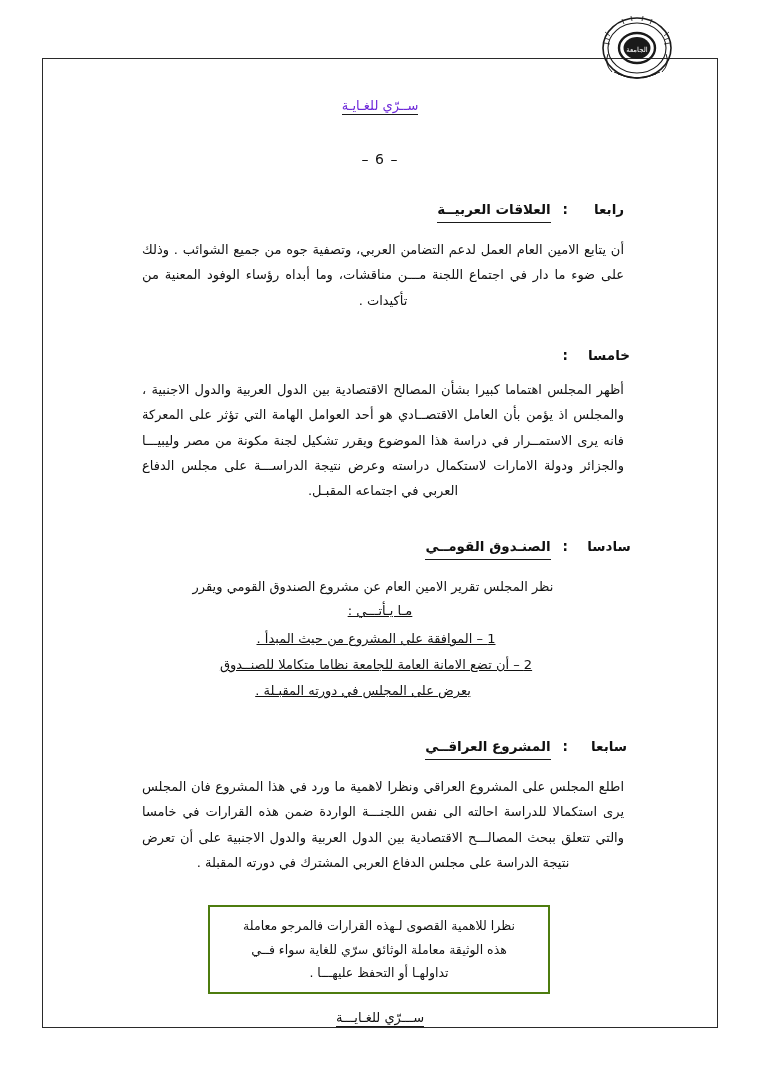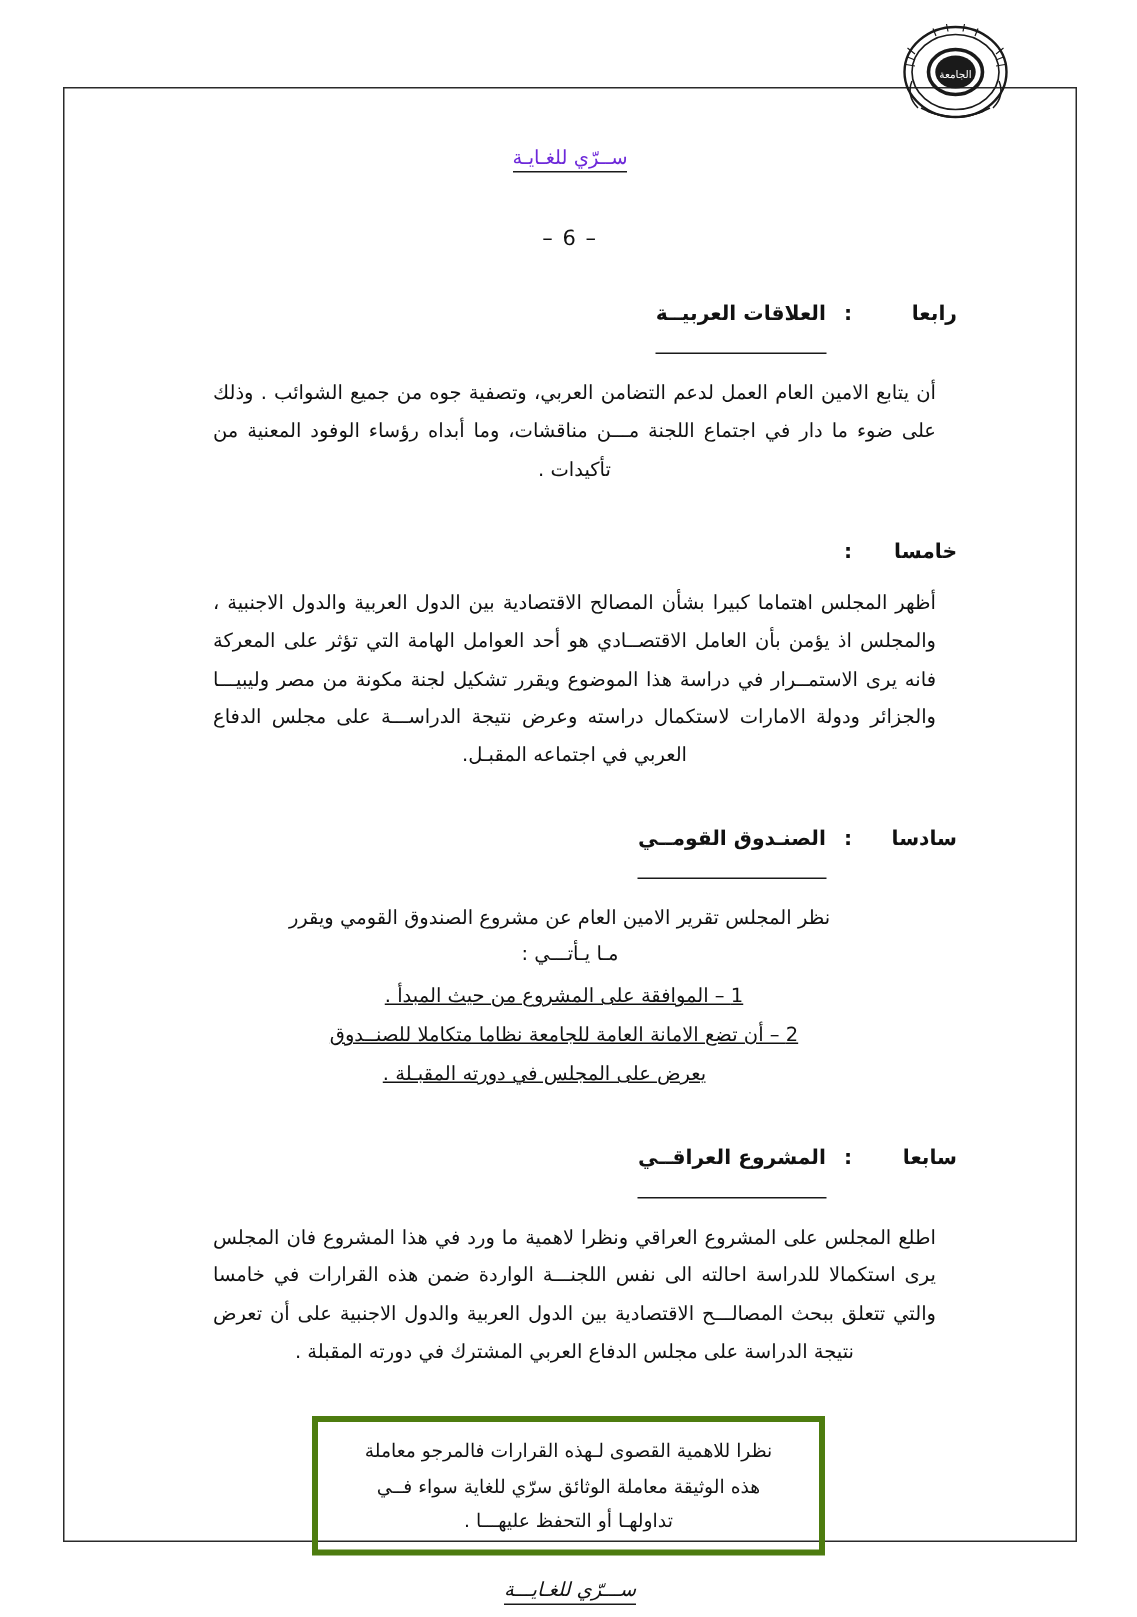--- a/index.html
+++ b/index.html
@@ -83,26 +83,26 @@
     justify-content: flex-start;
     align-items: baseline;
     gap: 10px;
     font-size: 13.5px;
     font-weight: bold;
     margin-right: 44px;
     margin-bottom: 14px;
   }
   .head-line .ord {
     min-width: 58px;
-    text-align: right;
+    text-align: center;
   }
   .head-line .colon { padding: 0 2px; }
   .head-line .ttl {
     border-bottom: 1.4px solid #1a1a1a;
-    padding-bottom: 18px;
+    padding-bottom: 5px;
   }
 
   .para {
     font-size: 13px;
     line-height: 1.95;
     text-align: justify;
     text-align-last: center;
     margin: 12px 58px 0 64px;
     letter-spacing: 0.2px;
   }
@@ -123,42 +123,42 @@
   .list .li.sub {
     text-align-last: center;
     padding-right: 26px;
   }
 
   .centered-line {
     text-align: center;
     font-size: 13px;
     margin-top: 4px;
     letter-spacing: 1px;
+    text-decoration: underline;
   }
 
   .note-box {
     margin: 30px 132px 0 130px;
-    border: 4px solid #4d7c0f;
+    border: 2px solid #4d7c0f;
     padding: 7px 12px 8px 12px;
     font-size: 12.5px;
     line-height: 1.85;
     text-align: justify;
     text-align-last: center;
   }
 
   .footer-classif {
     text-align: center;
     font-size: 13px;
     letter-spacing: 2px;
     margin-top: 16px;
   }
   .footer-classif .ul {
     border-bottom: 1px solid #1a1a1a;
     padding-bottom: 1px;
-    font-style: italic;
   }
 </style>
 </head>
 <body>
 
 <div class="page">
 
   <div class="page-frame"></div>
 
   <div class="emblem">

